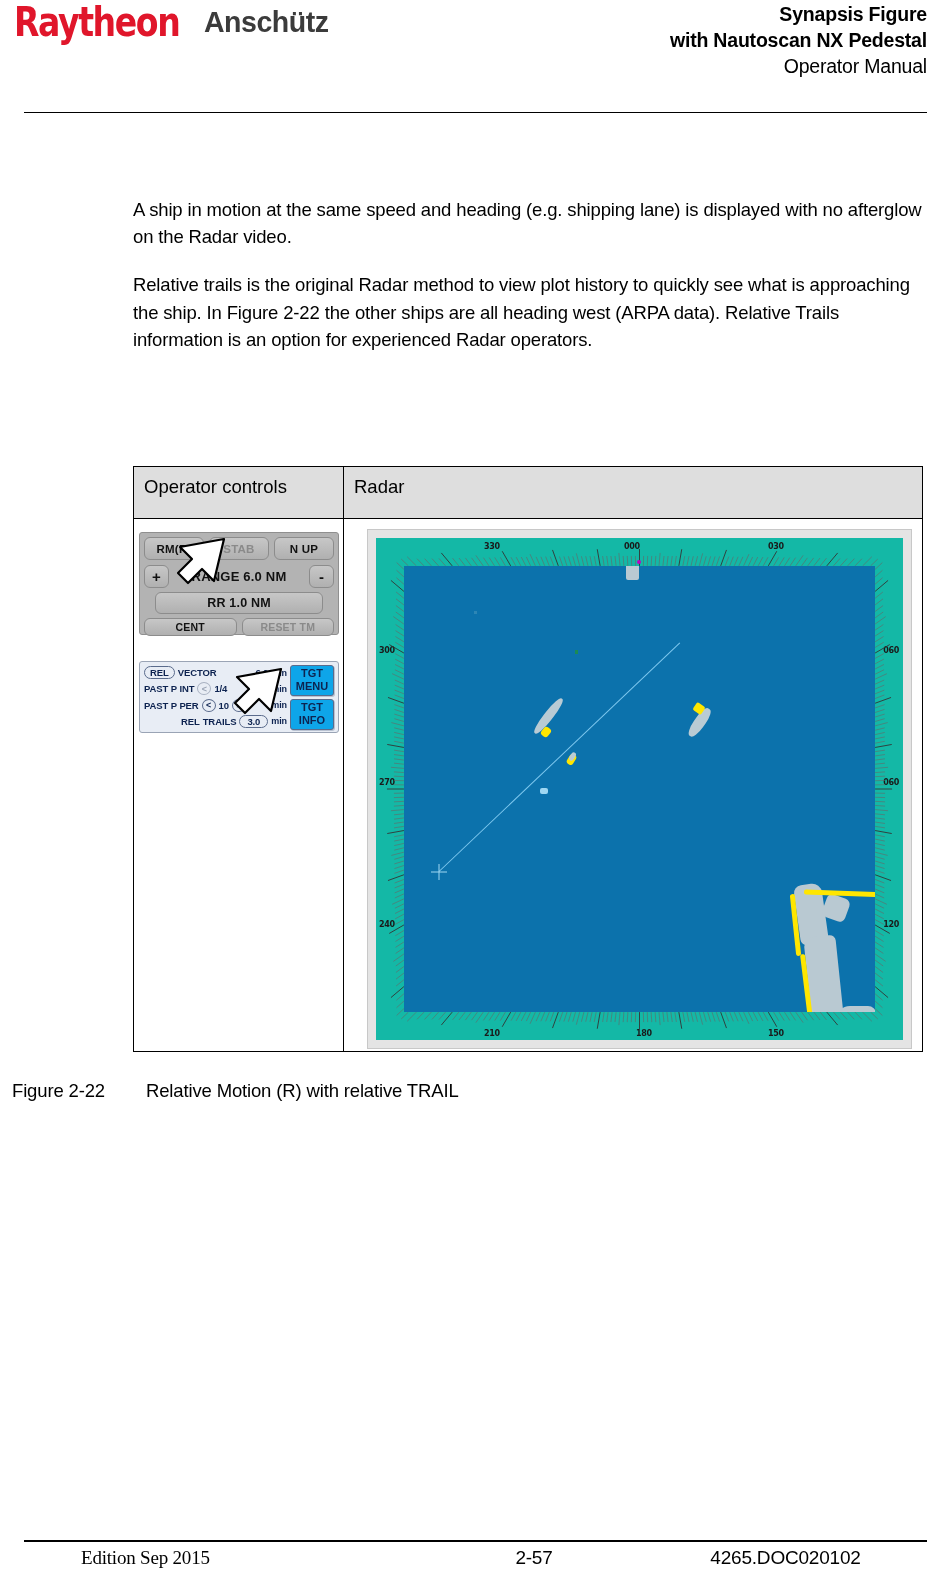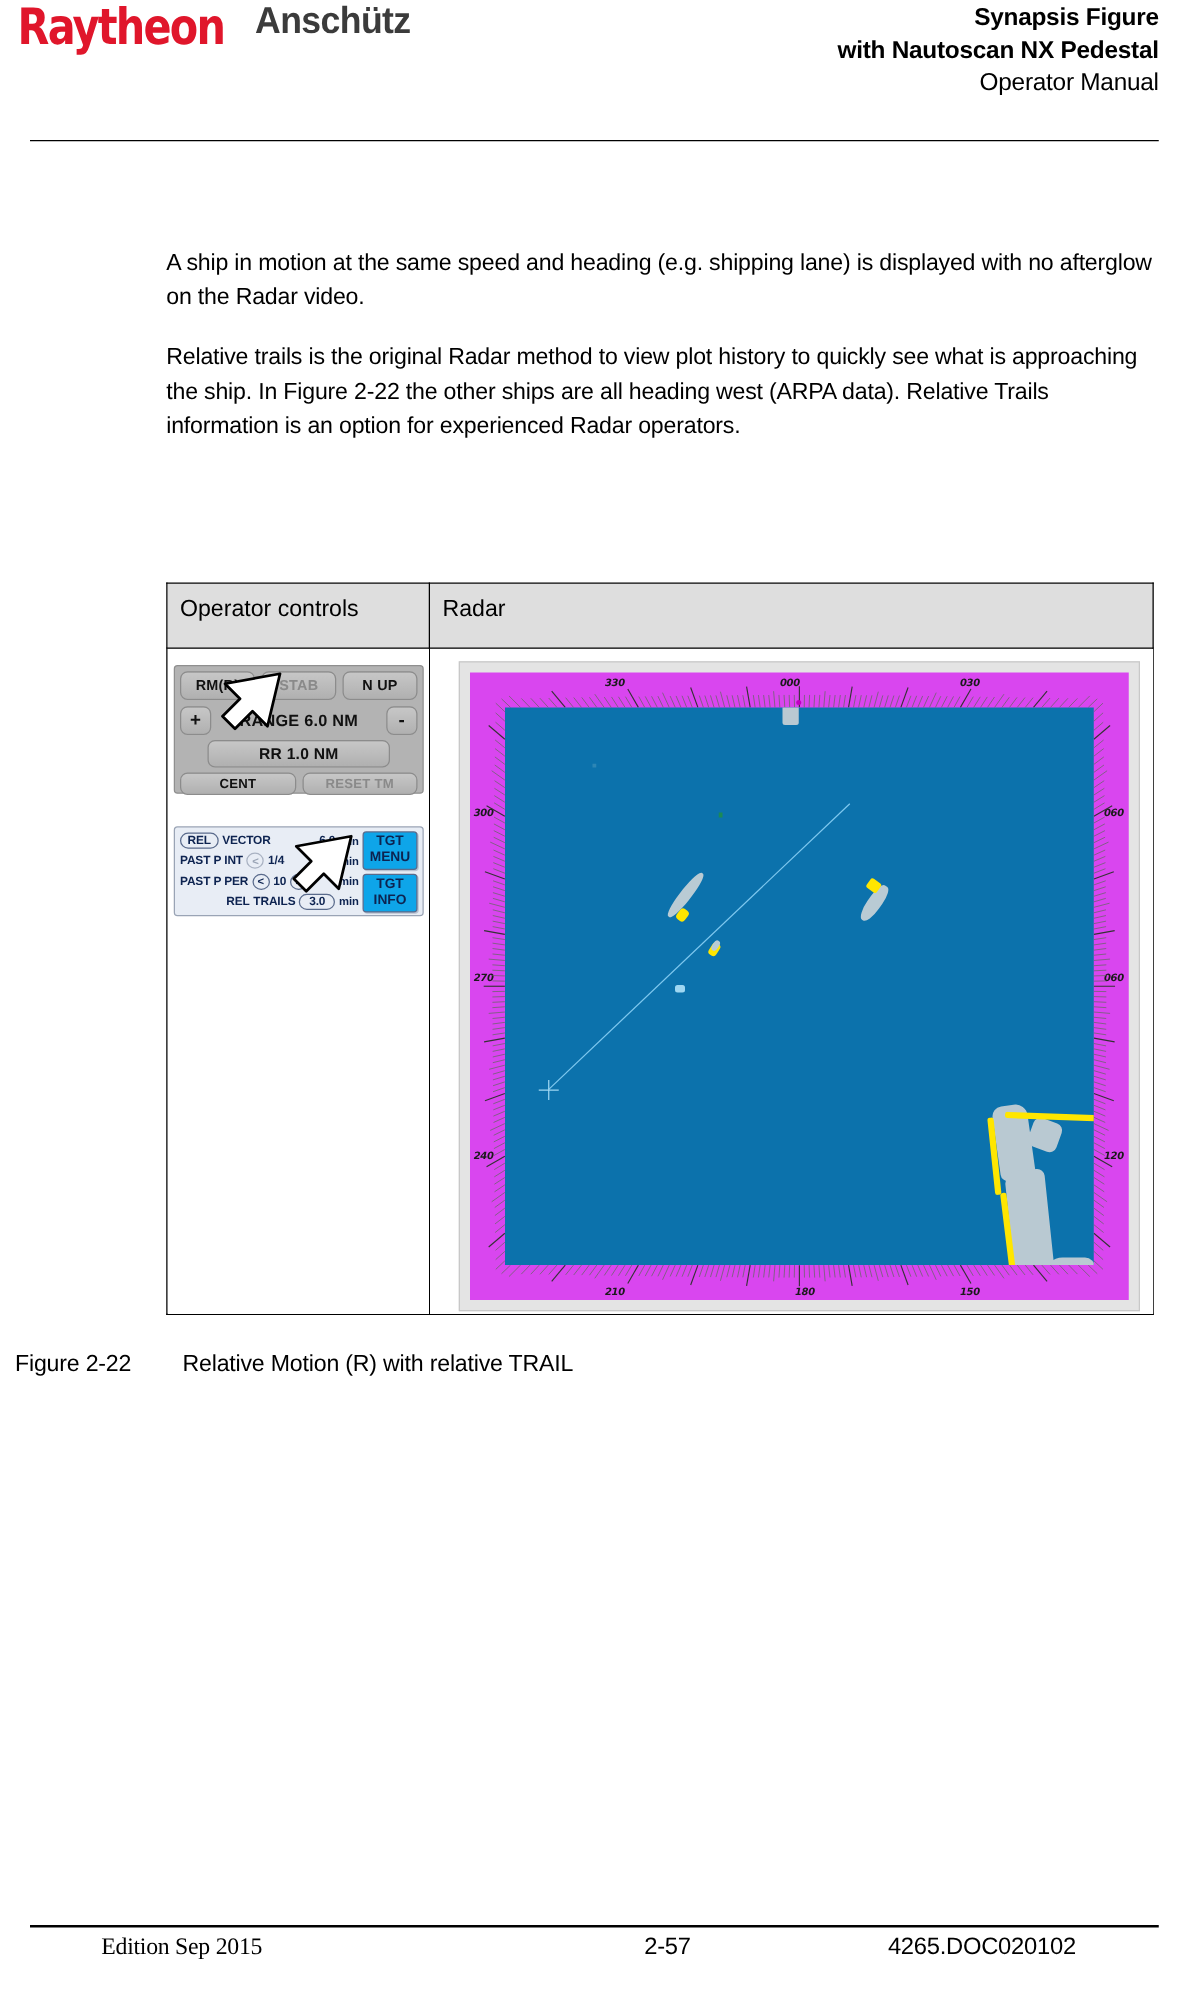--- a/index.html
+++ b/index.html
@@ -18,21 +18,21 @@
   .page-header {
     position: relative;
     height: 118px;
     padding: 4px 24px 0 12px;
   }
   .logo-block {
     position: absolute;
     left: 14px;
     top: 2px;
     display: flex;
-    align-items: flex-start;
+    align-items: center;
     gap: 10px;
   }
   .logo-raytheon {
     font-family: "DejaVu Sans", sans-serif;
     font-weight: bold;
     font-size: 40px;
     letter-spacing: -1.5px;
     color: #e0162b;
     font-stretch: condensed;
     transform: scaleX(0.92);
@@ -160,21 +160,21 @@
   .row2 .sq { width: 25px; height: 23px; font-size: 15px; }
   .row2 .rangelabel {
     flex: 1;
     text-align: center;
     font-weight: bold;
     font-size: 13px;
     color: #111;
     letter-spacing: 0.2px;
   }
   .row3 { display: flex; justify-content: center; height: 22px; margin-bottom: 4px; }
-  .row3 .btn { width: 146px; font-size: 12.5px; }
+  .row3 .btn { width: 168px; font-size: 12.5px; }
   .row4 { display: flex; gap: 5px; height: 18px; }
   .row4 .btn { flex: 1; font-size: 10.5px; }
 
   .ctrl-panel.bottom {
     left: 5px;
     top: 142px;
     width: 200px;
     height: 72px;
     background: #e8edf5;
     border: 1px solid #9aa4b5;
@@ -257,22 +257,21 @@
     left: 23px;
     top: 10px;
     width: 545px;
     height: 520px;
     background: #e4e4e4;
     border: 1px solid #c8c8c8;
   }
   .radar-scale {
     position: absolute;
     left: 8px; top: 8px; right: 8px; bottom: 8px;
-    background: #d946ef;
-    font-style: italic;
+    background: #14b8a6;
   }
   .radar-inner {
     position: absolute;
     left: 28px; top: 28px; right: 28px; bottom: 28px;
     background: #0c72ac;
     overflow: hidden;
   }
   .deg-label {
     position: absolute;
     font-family: "DejaVu Sans", sans-serif;

